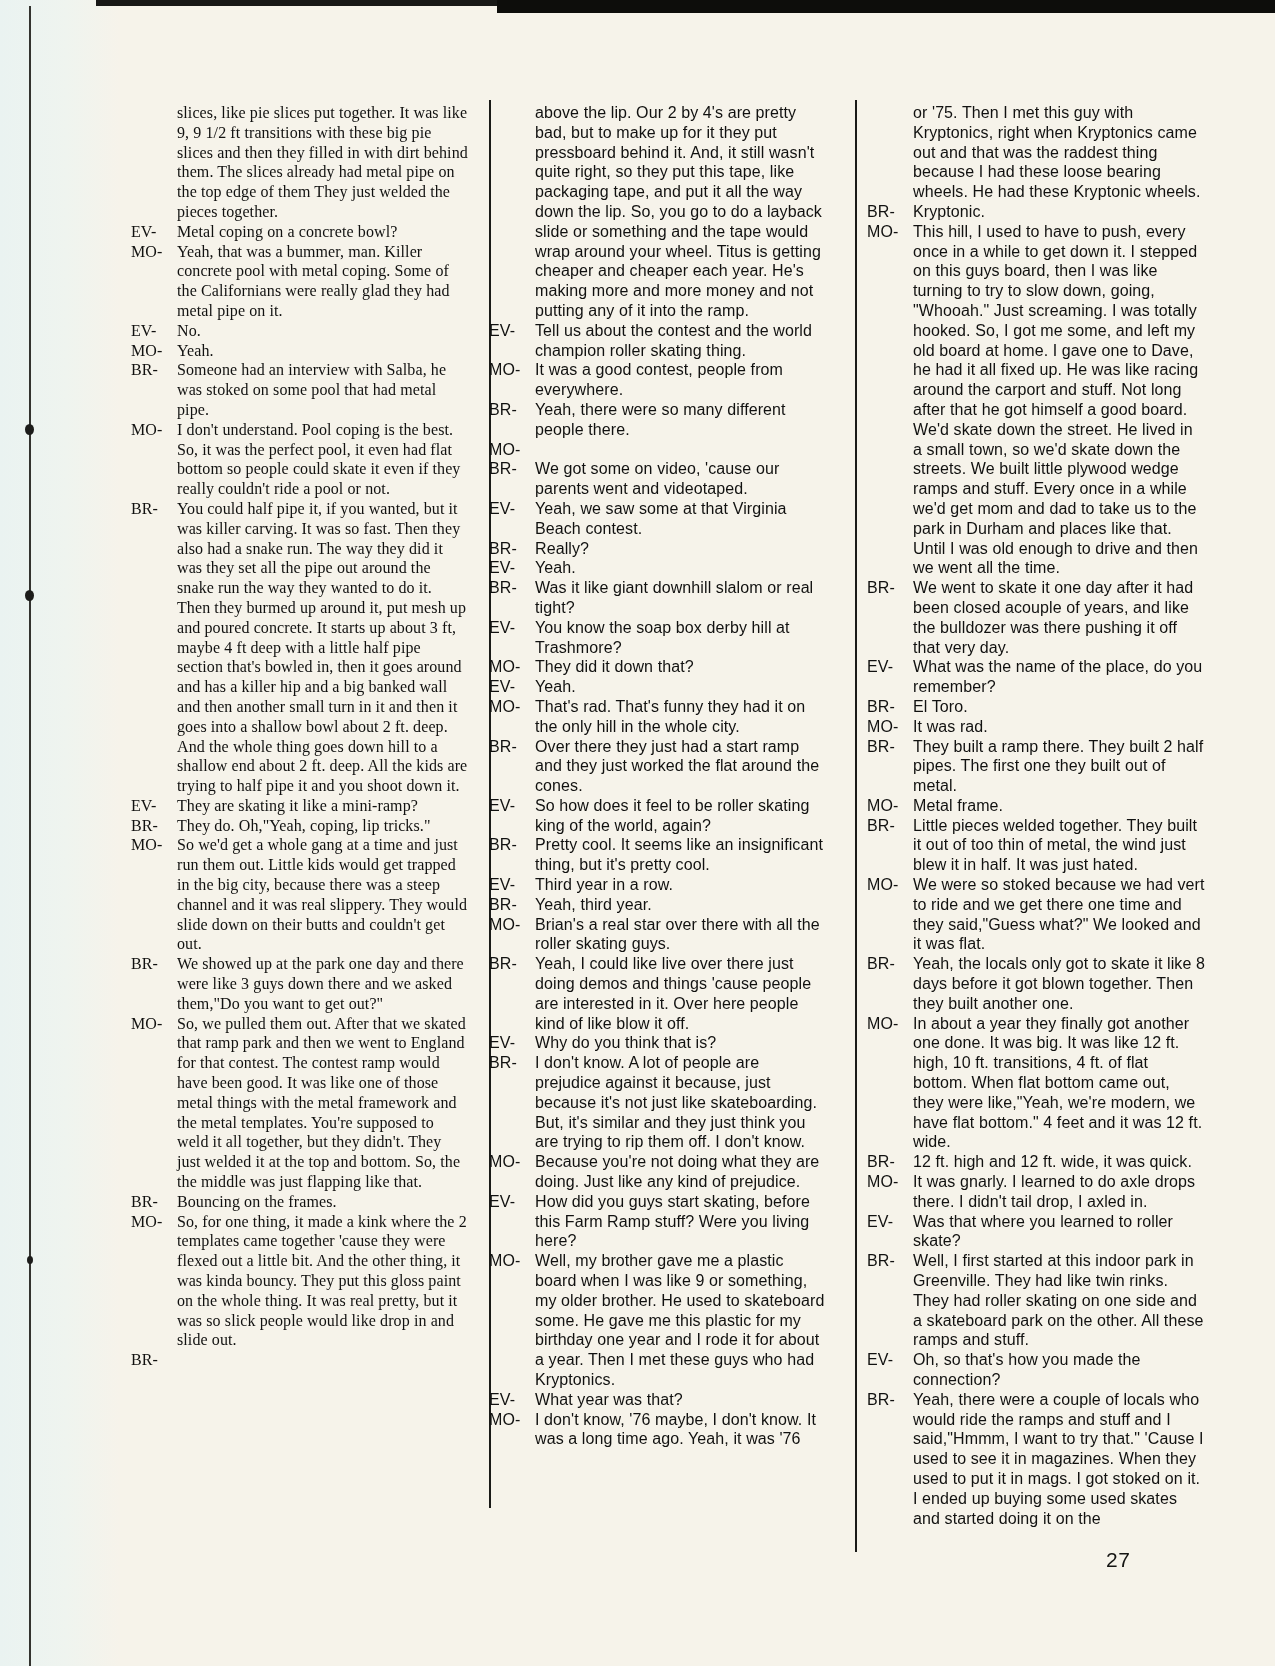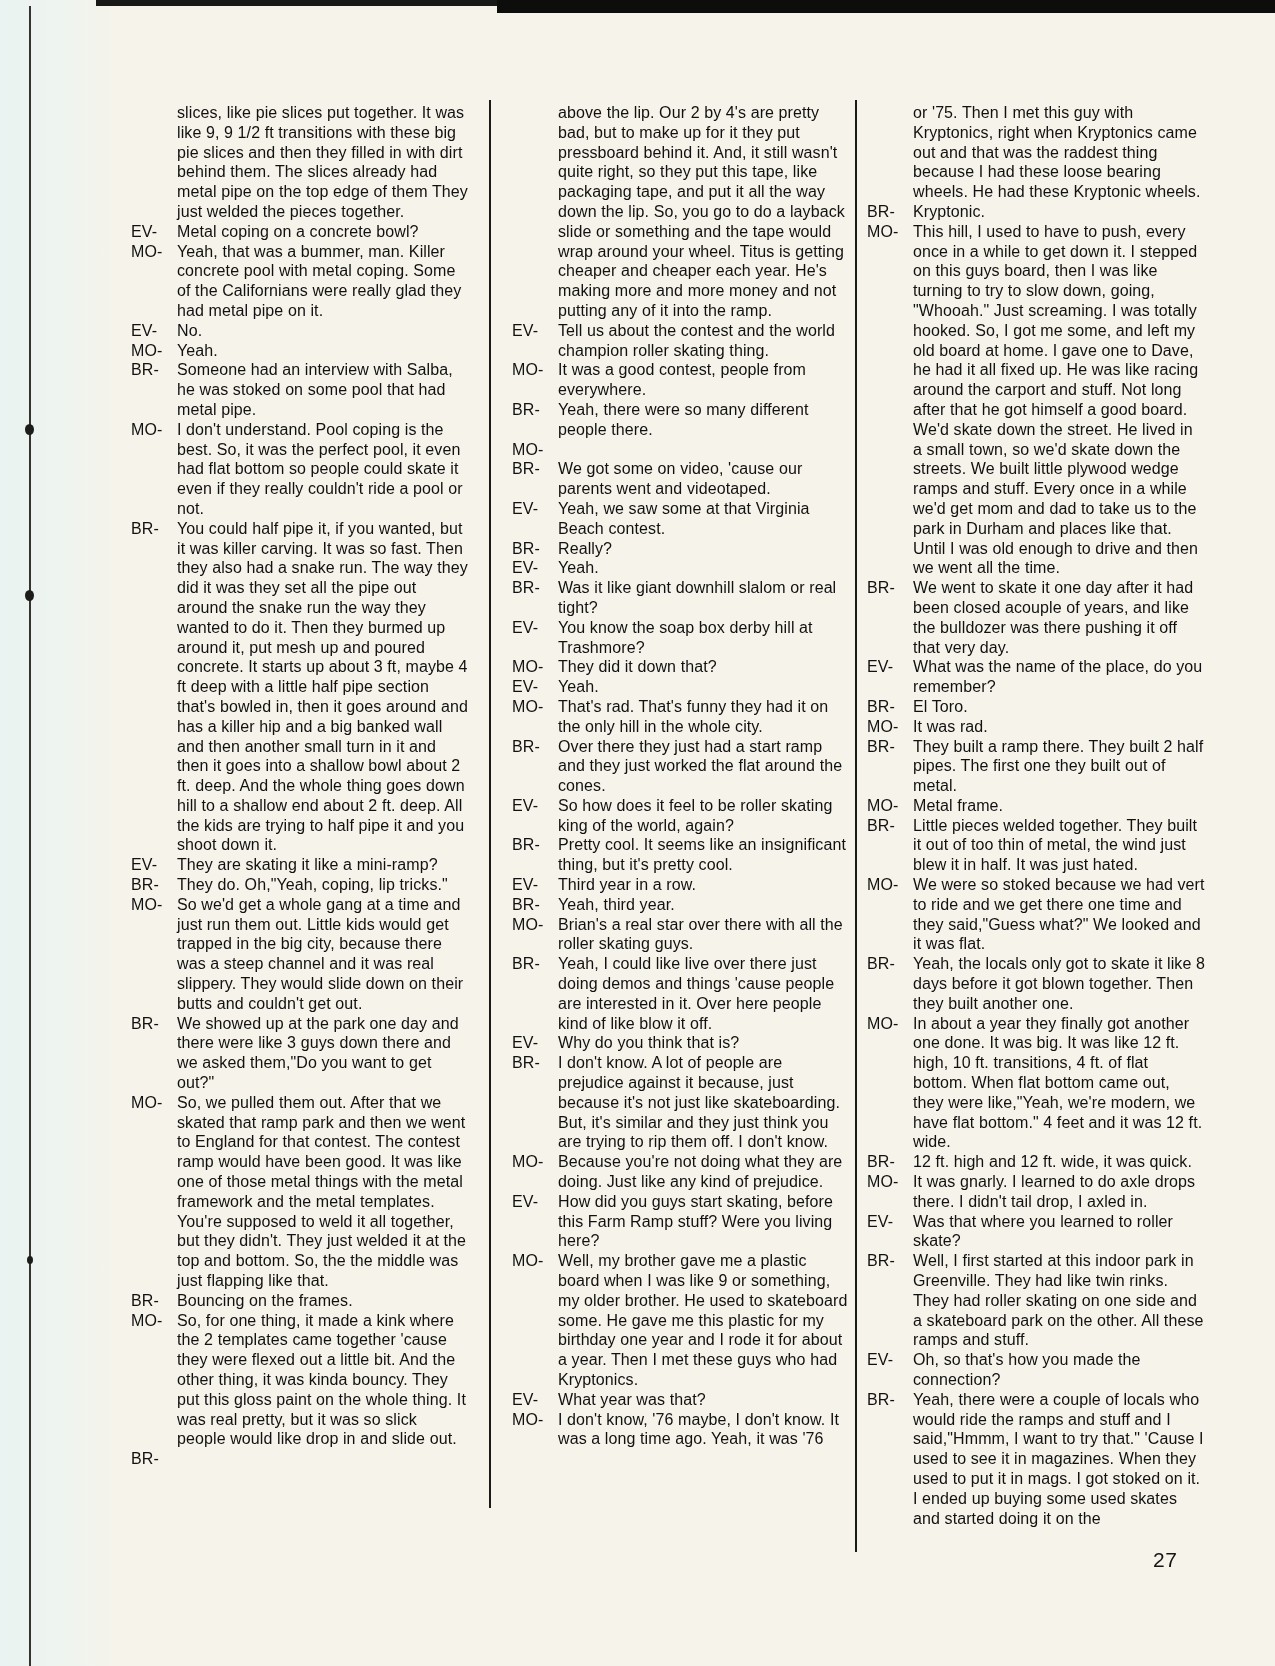--- a/index.html
+++ b/index.html
@@ -31,29 +31,29 @@
   .column-divider{
     position:absolute;width:2px;background:#1a1a18;top:100px;
   }
   .divider-1{left:489px;height:1408px;}
   .divider-2{left:855px;height:1452px;}
   .col{
     position:absolute;top:103px;width:338px;
     font-size:16px;line-height:19.8px;color:#111110;
     letter-spacing:0.1px;
   }
-  .col-1{left:131px;}
-  .col-2{left:512px;}
+  .col-1{left:131px;font-family:Liberation Serif, serif;}
+  .col-2{left:489px;}
   .col-3{left:867px;}
   .entry{display:flex;align-items:flex-start;}
   .speaker{flex:0 0 46px;white-space:nowrap;}
   .text{flex:1;}
   .page-number{
     position:absolute;left:1106px;top:1548px;
-    font-size:21px;color:#141412;letter-spacing:0.5px;margin-left:47px;
+    font-size:21px;color:#141412;letter-spacing:0.5px;
   }
 </style>
 </head>
 <body>
 
 <div class="left-tint"></div>
 <div class="top-bar-thin"></div>
 <div class="top-bar-thick"></div>
 <div class="spine-line"></div>
 <div class="spine-blob blob-a"></div>

